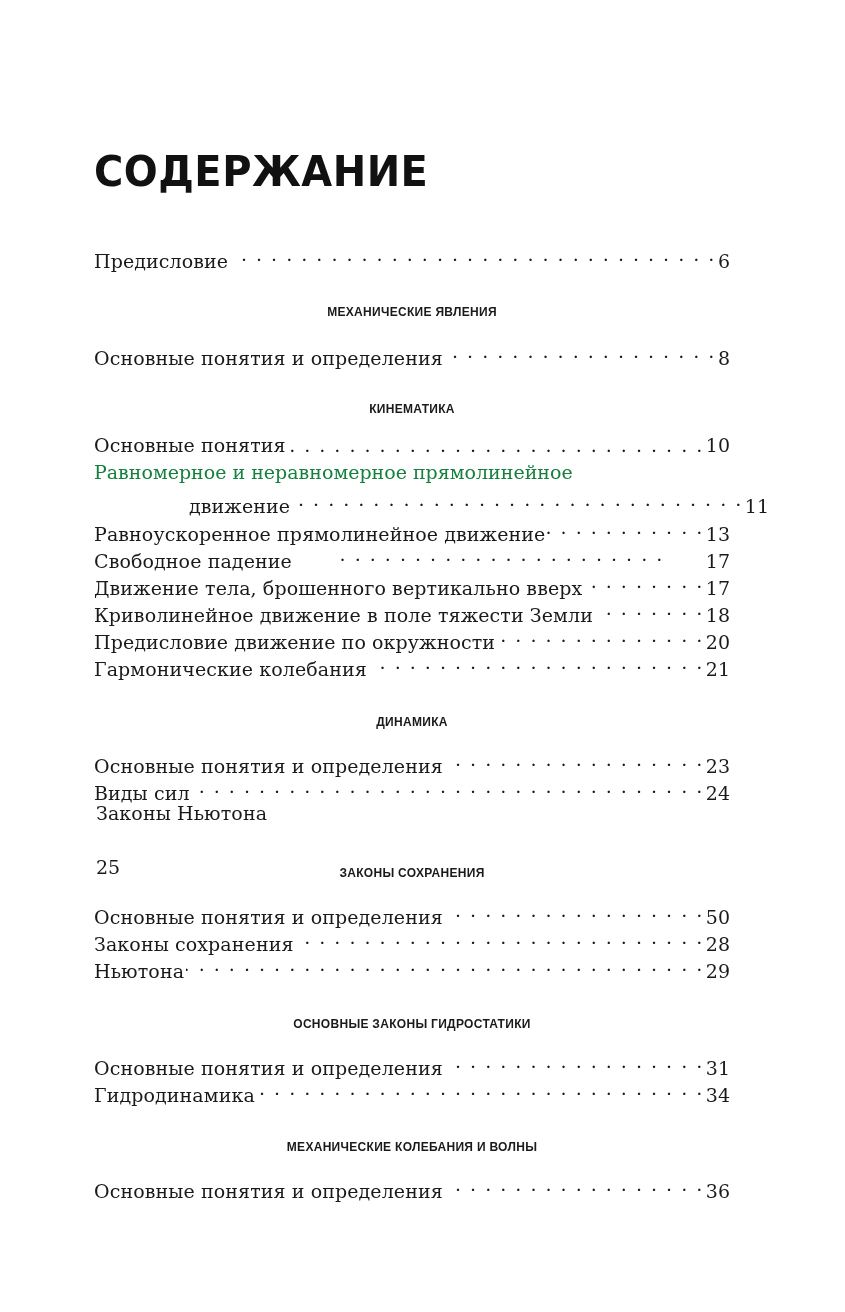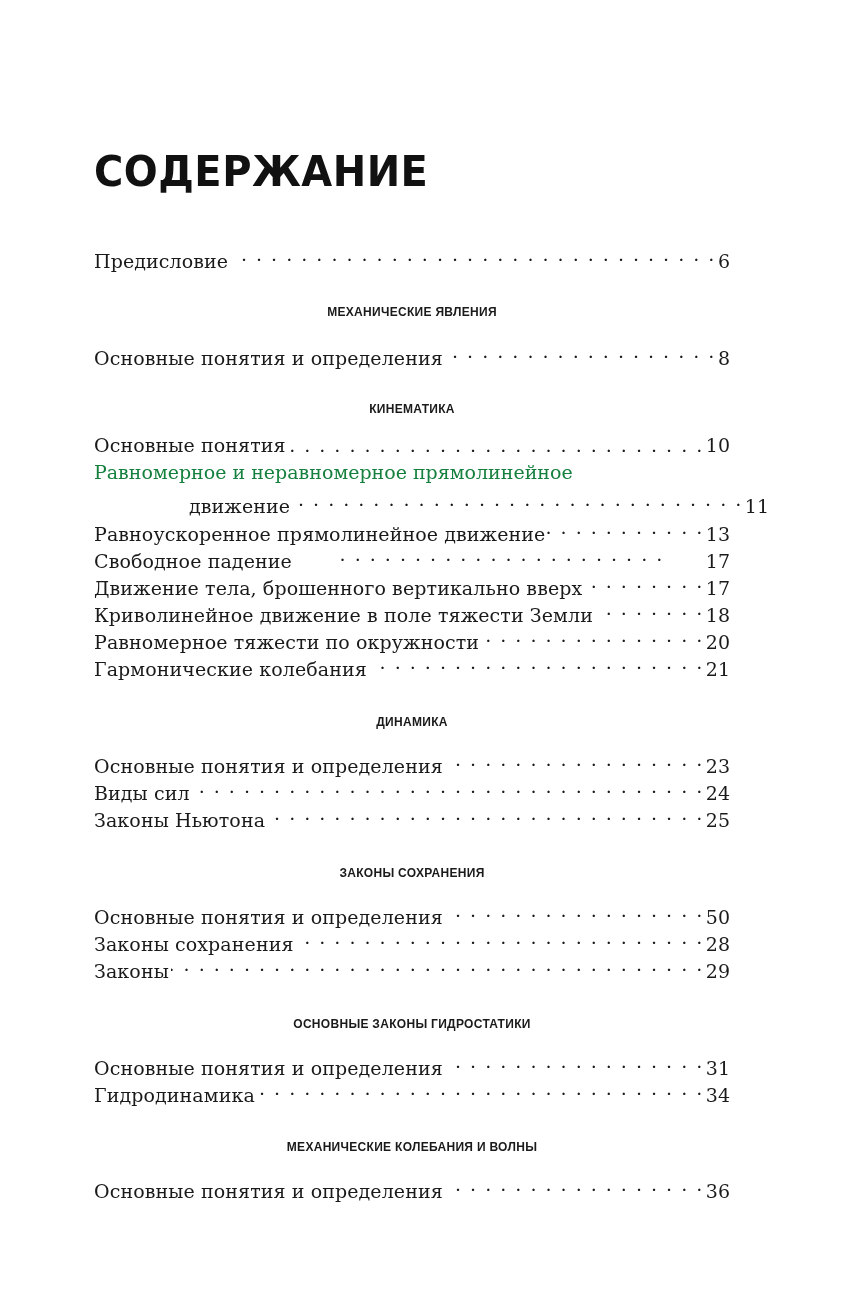--- a/index.html
+++ b/index.html
@@ -86,60 +86,60 @@
     <span class="toc-text">Движение тела, брошенного вертикально вверх</span>
     <span class="toc-leader"></span>
     <span class="toc-page">17</span>
   </div>
   <div class="toc-line" style="top:595px;">
     <span class="toc-text">Криволинейное движение в поле тяжести Земли</span>
     <span class="toc-leader"></span>
     <span class="toc-page">18</span>
   </div>
   <div class="toc-line" style="top:622px;">
-    <span class="toc-text">Равномерное тяжести по окружности</span>
+    <span class="toc-text">Предисловие движение по окружности</span>
     <span class="toc-leader"></span>
     <span class="toc-page">20</span>
   </div>
   <div class="toc-line" style="top:649px;">
     <span class="toc-text">Гармонические колебания</span>
     <span class="toc-leader"></span>
     <span class="toc-page">21</span>
   </div>
 
   <div class="section" style="top:712px;">ДИНАМИКА</div>
   <div class="toc-line" style="top:746px;">
     <span class="toc-text">Основные понятия и определения</span>
     <span class="toc-leader"></span>
     <span class="toc-page">23</span>
   </div>
   <div class="toc-line" style="top:773px;">
     <span class="toc-text">Виды сил</span>
     <span class="toc-leader"></span>
     <span class="toc-page">24</span>
   </div>
-  <div class="toc-line" style="top:800px;">
+  <div class="toc-line" style="top:800px;flex-direction:column;">
     <span class="toc-text">Законы Ньютона</span>
     <span class="toc-leader"></span>
     <span class="toc-page">25</span>
   </div>
 
   <div class="section" style="top:863px;">ЗАКОНЫ СОХРАНЕНИЯ</div>
   <div class="toc-line" style="top:897px;">
     <span class="toc-text">Основные понятия и определения</span>
     <span class="toc-leader"></span>
     <span class="toc-page">50</span>
   </div>
   <div class="toc-line" style="top:924px;">
     <span class="toc-text">Законы сохранения</span>
     <span class="toc-leader"></span>
     <span class="toc-page">28</span>
   </div>
   <div class="toc-line" style="top:951px;">
-    <span class="toc-text">Законы</span>
+    <span class="toc-text">Ньютона</span>
     <span class="toc-leader"></span>
     <span class="toc-page">29</span>
   </div>
 
   <div class="section" style="top:1014px;">ОСНОВНЫЕ ЗАКОНЫ ГИДРОСТАТИКИ</div>
   <div class="toc-line" style="top:1048px;">
     <span class="toc-text">Основные понятия и определения</span>
     <span class="toc-leader"></span>
     <span class="toc-page">31</span>
   </div>

